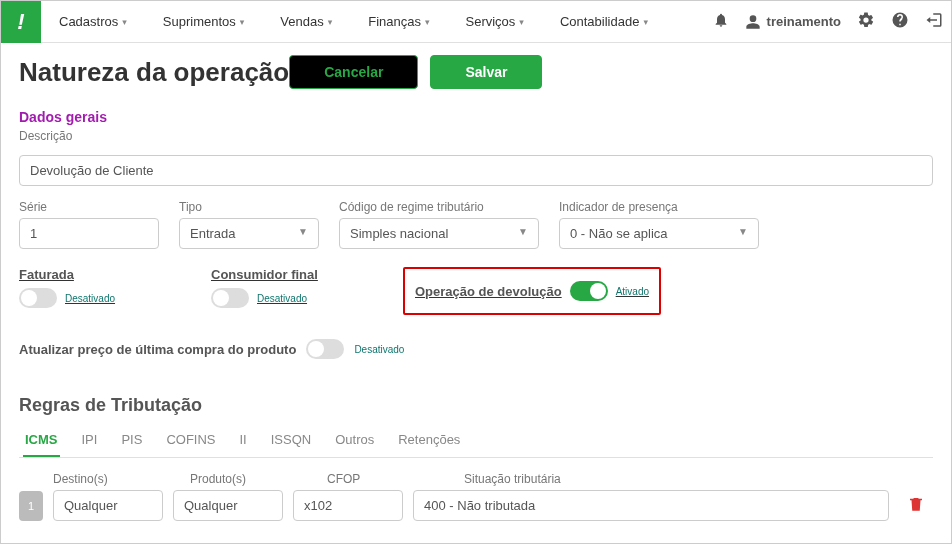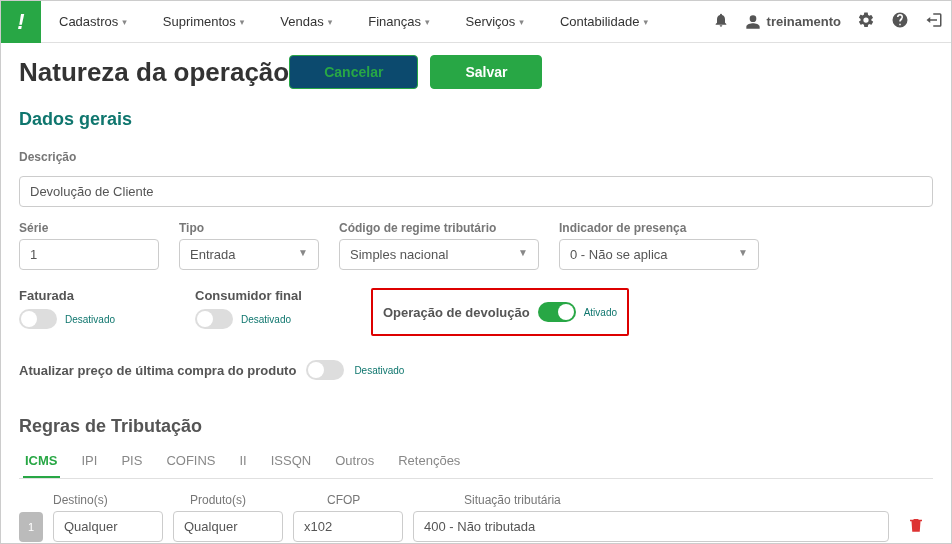--- a/index.html
+++ b/index.html
@@ -12,37 +12,37 @@
   .menu-item .chev { font-size: 9px; color: #888; }
   .topbar-right { display: flex; align-items: center; gap: 16px; margin-left: auto; color: #555; }
   .user { display: flex; align-items: center; gap: 6px; }
   .icon-btn { cursor: pointer; font-size: 16px; }
   
   .content { padding: 12px 18px 0 18px; }
   .page-header { display: flex; align-items: center; margin-bottom: 20px; }
   .page-title { font-size: 26px; font-weight: 600; color: #333; }
   .btns { display: flex; gap: 12px; }
   .btn { padding: 8px 34px; border-radius: 4px; font-size: 14px; font-weight: 600; cursor: pointer; }
-  .btn-cancel { background: #0c4a6e; border: 1px solid #28a745; color: #28a745; }
+  .btn-cancel { background: #000000; border: 1px solid #28a745; color: #28a745; }
   .btn-save { background: #28a745; border: 1px solid #28a745; color: #fff; }
   
-  .section-title { font-size: 18px; font-weight: 600; color: #0f766e; margin-bottom: 20px; }
-  .field-label { font-size: 12px; color: #777; margin-bottom: 4px; display: block; font-weight: bold; }
+  .section-title { font-size: 14px; font-weight: 600; color: #a21caf; margin-bottom: 4px; }
+  .field-label { font-size: 12px; color: #777; margin-bottom: 4px; display: block; }
   .input, .select { width: 100%; padding: 7px 10px; border: 1px solid #ccc; border-radius: 4px; font-size: 13px; color: #555; background: #fff; }
   .select { display: flex; justify-content: space-between; align-items: flex-start; cursor: pointer; }
   .select .caret { font-size: 10px; color: #888; }
   
   .row { display: flex; gap: 20px; margin-top: 14px; }
   .col { flex: 1; min-width: 0; }
   .col-serie { flex: 0 0 140px; }
   .col-tipo { flex: 0 0 140px; }
   .col-regime { flex: 0 0 200px; }
   .col-ind { flex: 0 0 200px; }
   
-  .toggle-row { display: flex; gap: 36px; margin-top: 18px; align-items: flex-start; }
+  .toggle-row { display: flex; gap: 52px; margin-top: 18px; align-items: flex-start; text-decoration: underline; }
   .toggle-group { display: flex; flex-direction: column; gap: 6px; }
   .toggle-group.inline { flex-direction: row; align-items: center; gap: 8px; }
   .toggle-label { font-size: 13px; font-weight: 600; color: #555; }
   .toggle-wrap { display: flex; align-items: center; gap: 8px; }
   .toggle { width: 38px; height: 20px; border-radius: 10px; position: relative; cursor: pointer; }
   .toggle.off { background: #ddd; }
   .toggle.on { background: #28a745; }
   .toggle .knob { width: 16px; height: 16px; background: #fff; border-radius: 50%; position: absolute; top: 2px; }
   .toggle.off .knob { left: 2px; }
   .toggle.on .knob { left: 20px; }

